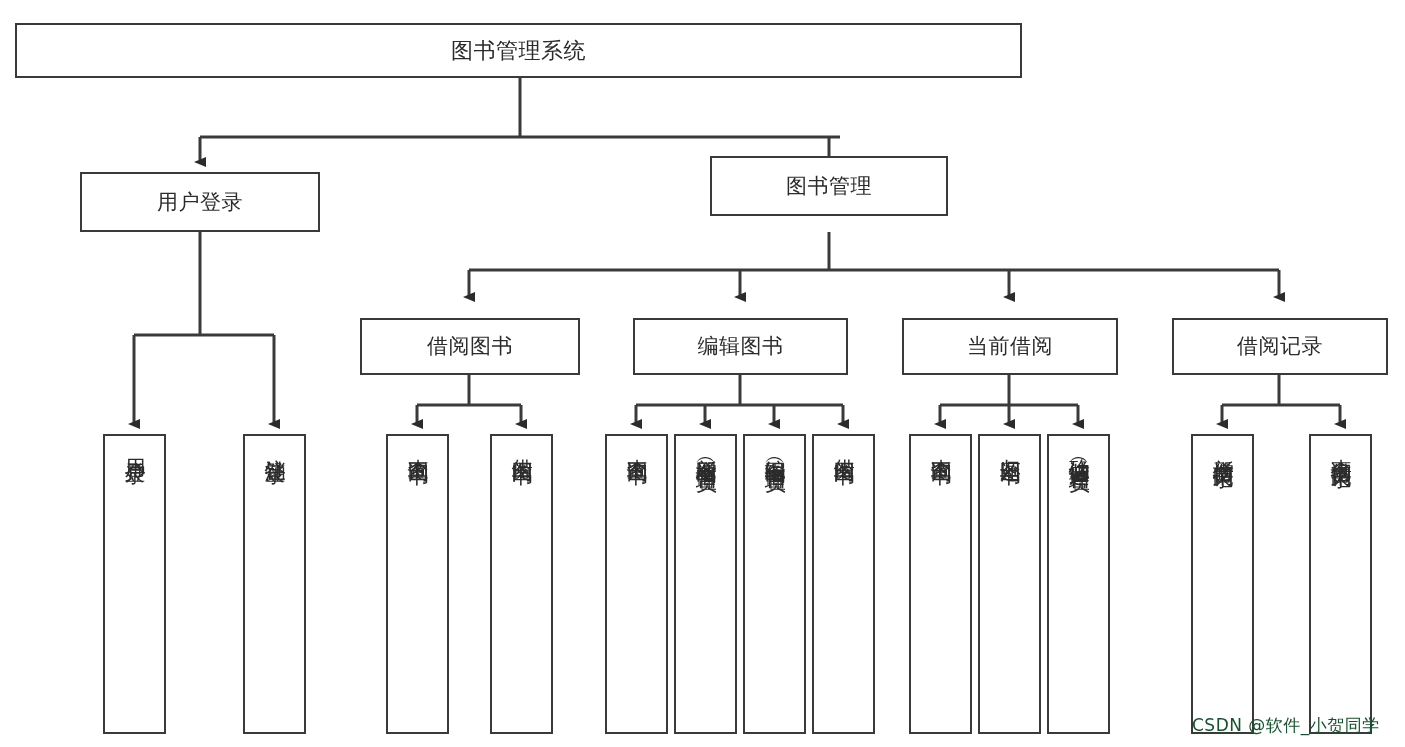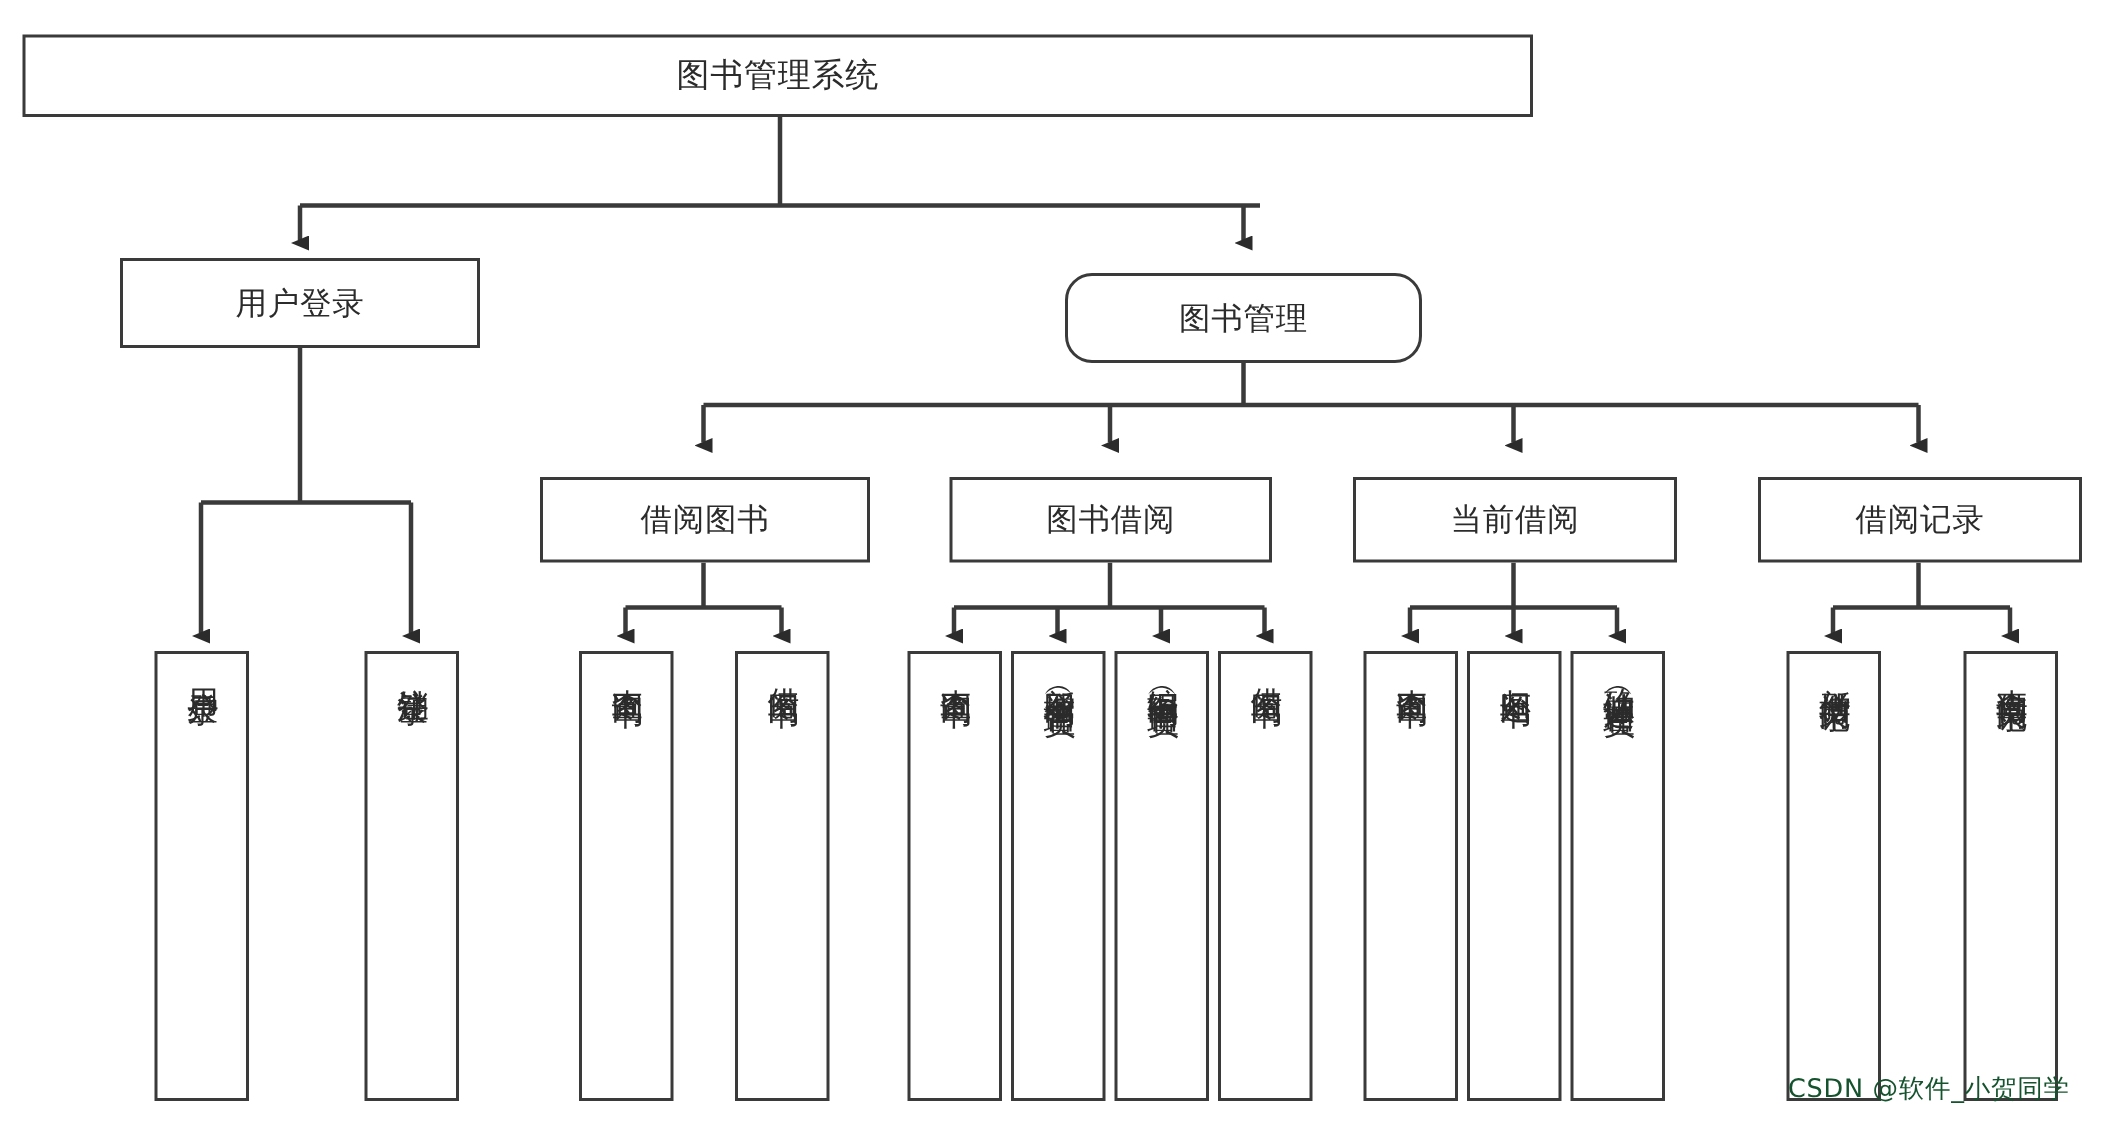--- a/index.html
+++ b/index.html
@@ -129,29 +129,29 @@
     </g>
   </svg>
 
   <div class="node horiz root" style="left:15px; top:23px; width:1007px; height:55px;">
     <span class="node-label">图书管理系统</span>
   </div>
 
   <div class="node horiz" style="left:80px; top:172px; width:240px; height:60px;">
     <span class="node-label">用户登录</span>
   </div>
-  <div class="node horiz" style="left:710px; top:182px; width:238px; height:60px;border-radius:18px;">
+  <div class="node horiz" style="left:710px; top:156px; width:238px; height:60px;">
     <span class="node-label">图书管理</span>
   </div>
 
   <div class="node horiz" style="left:360px; top:318px; width:220px; height:57px;">
     <span class="node-label">借阅图书</span>
   </div>
   <div class="node horiz" style="left:633px; top:318px; width:215px; height:57px;">
-    <span class="node-label">图书借阅</span>
+    <span class="node-label">编辑图书</span>
   </div>
   <div class="node horiz" style="left:1172px; top:318px; width:216px; height:57px;">
     <span class="node-label">借阅记录</span>
   </div>
   <div class="node horiz" style="left:902px; top:318px; width:216px; height:57px;">
     <span class="node-label">当前借阅</span>
   </div>
 
   <div class="node vert" style="left:103px; top:434px; width:63px; height:300px;">
     <span class="node-label">用户登录</span>

